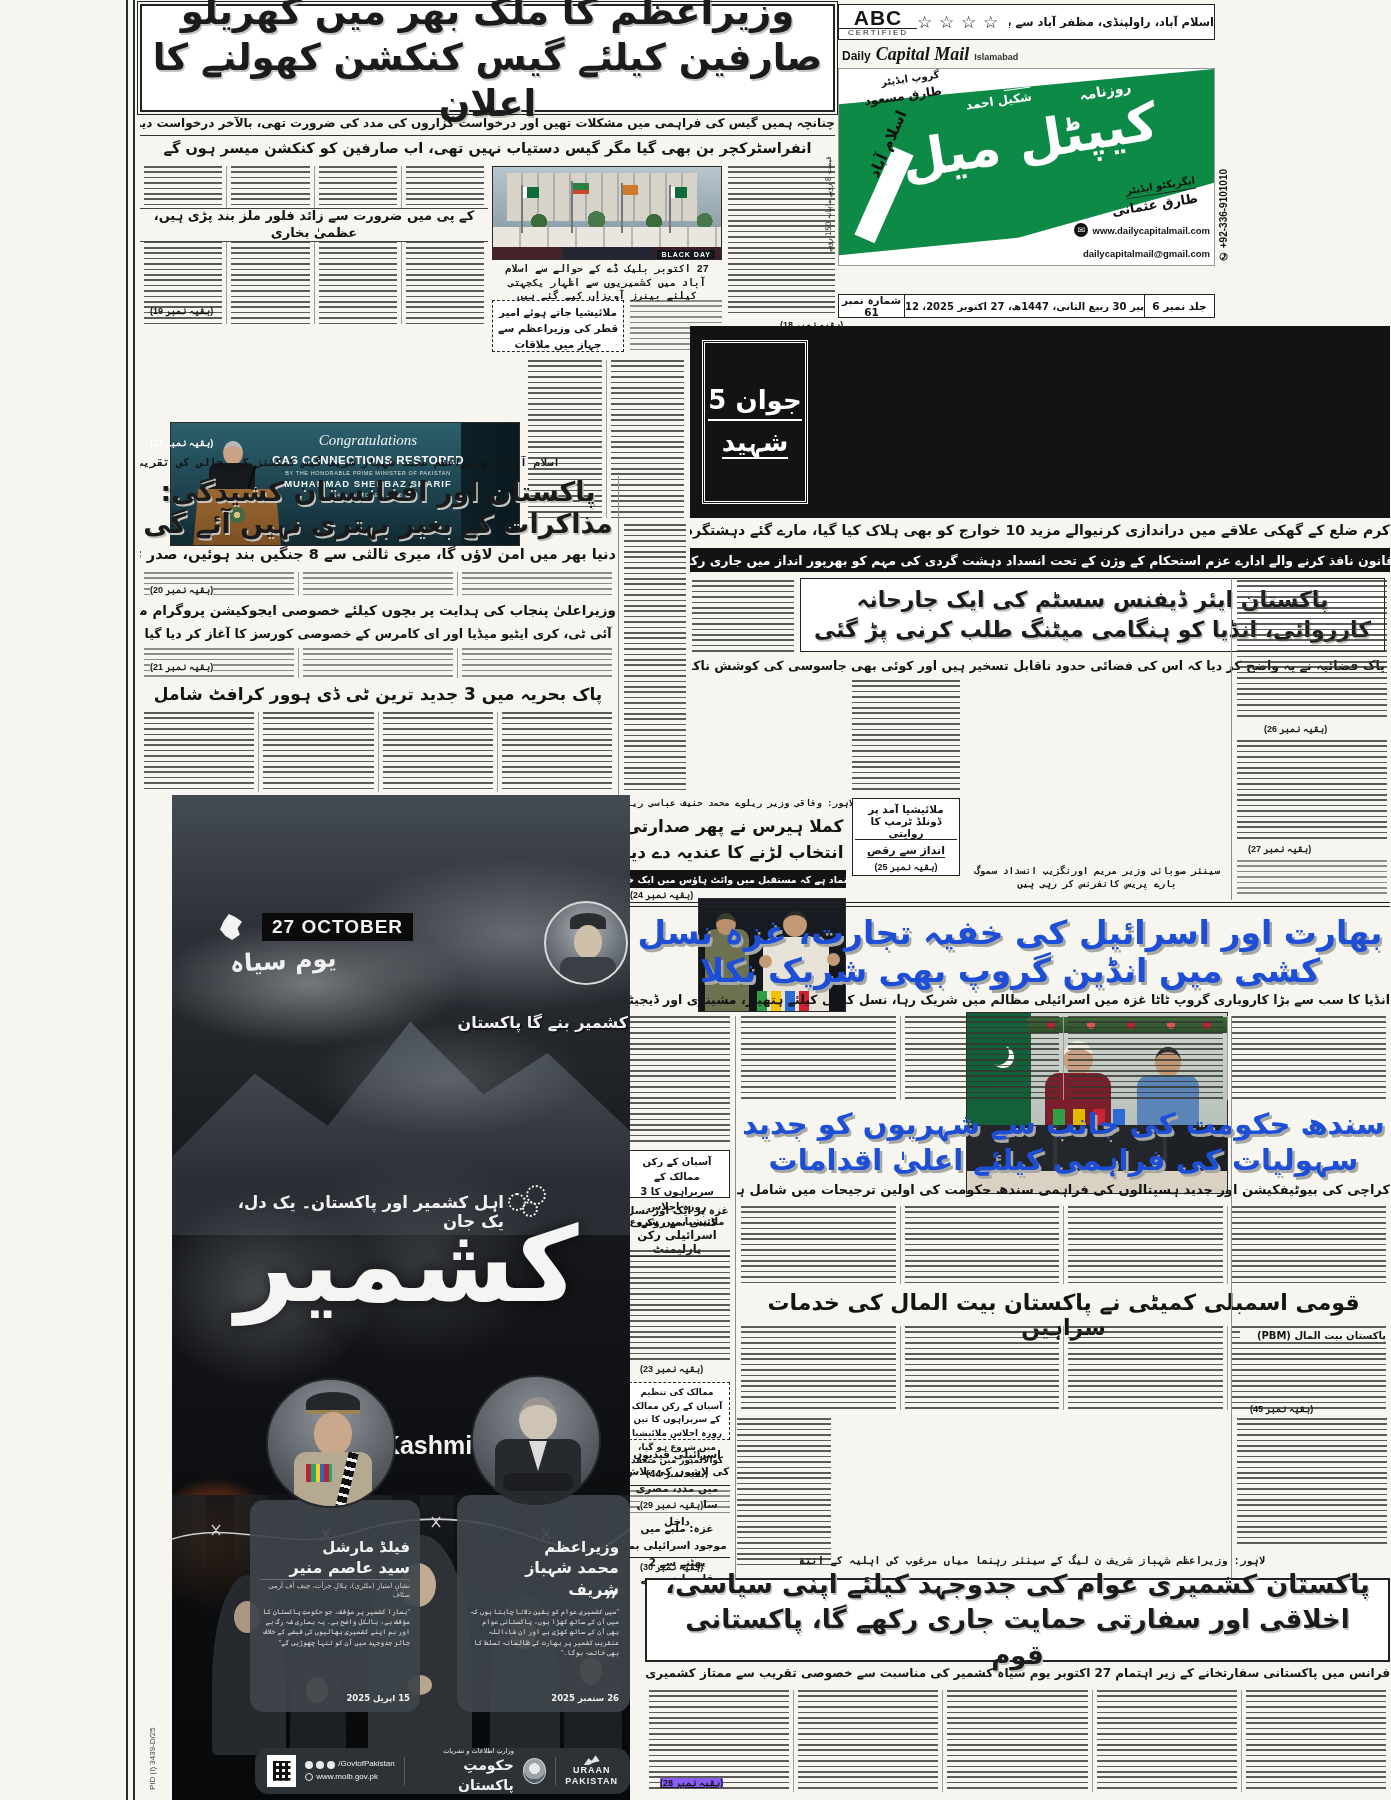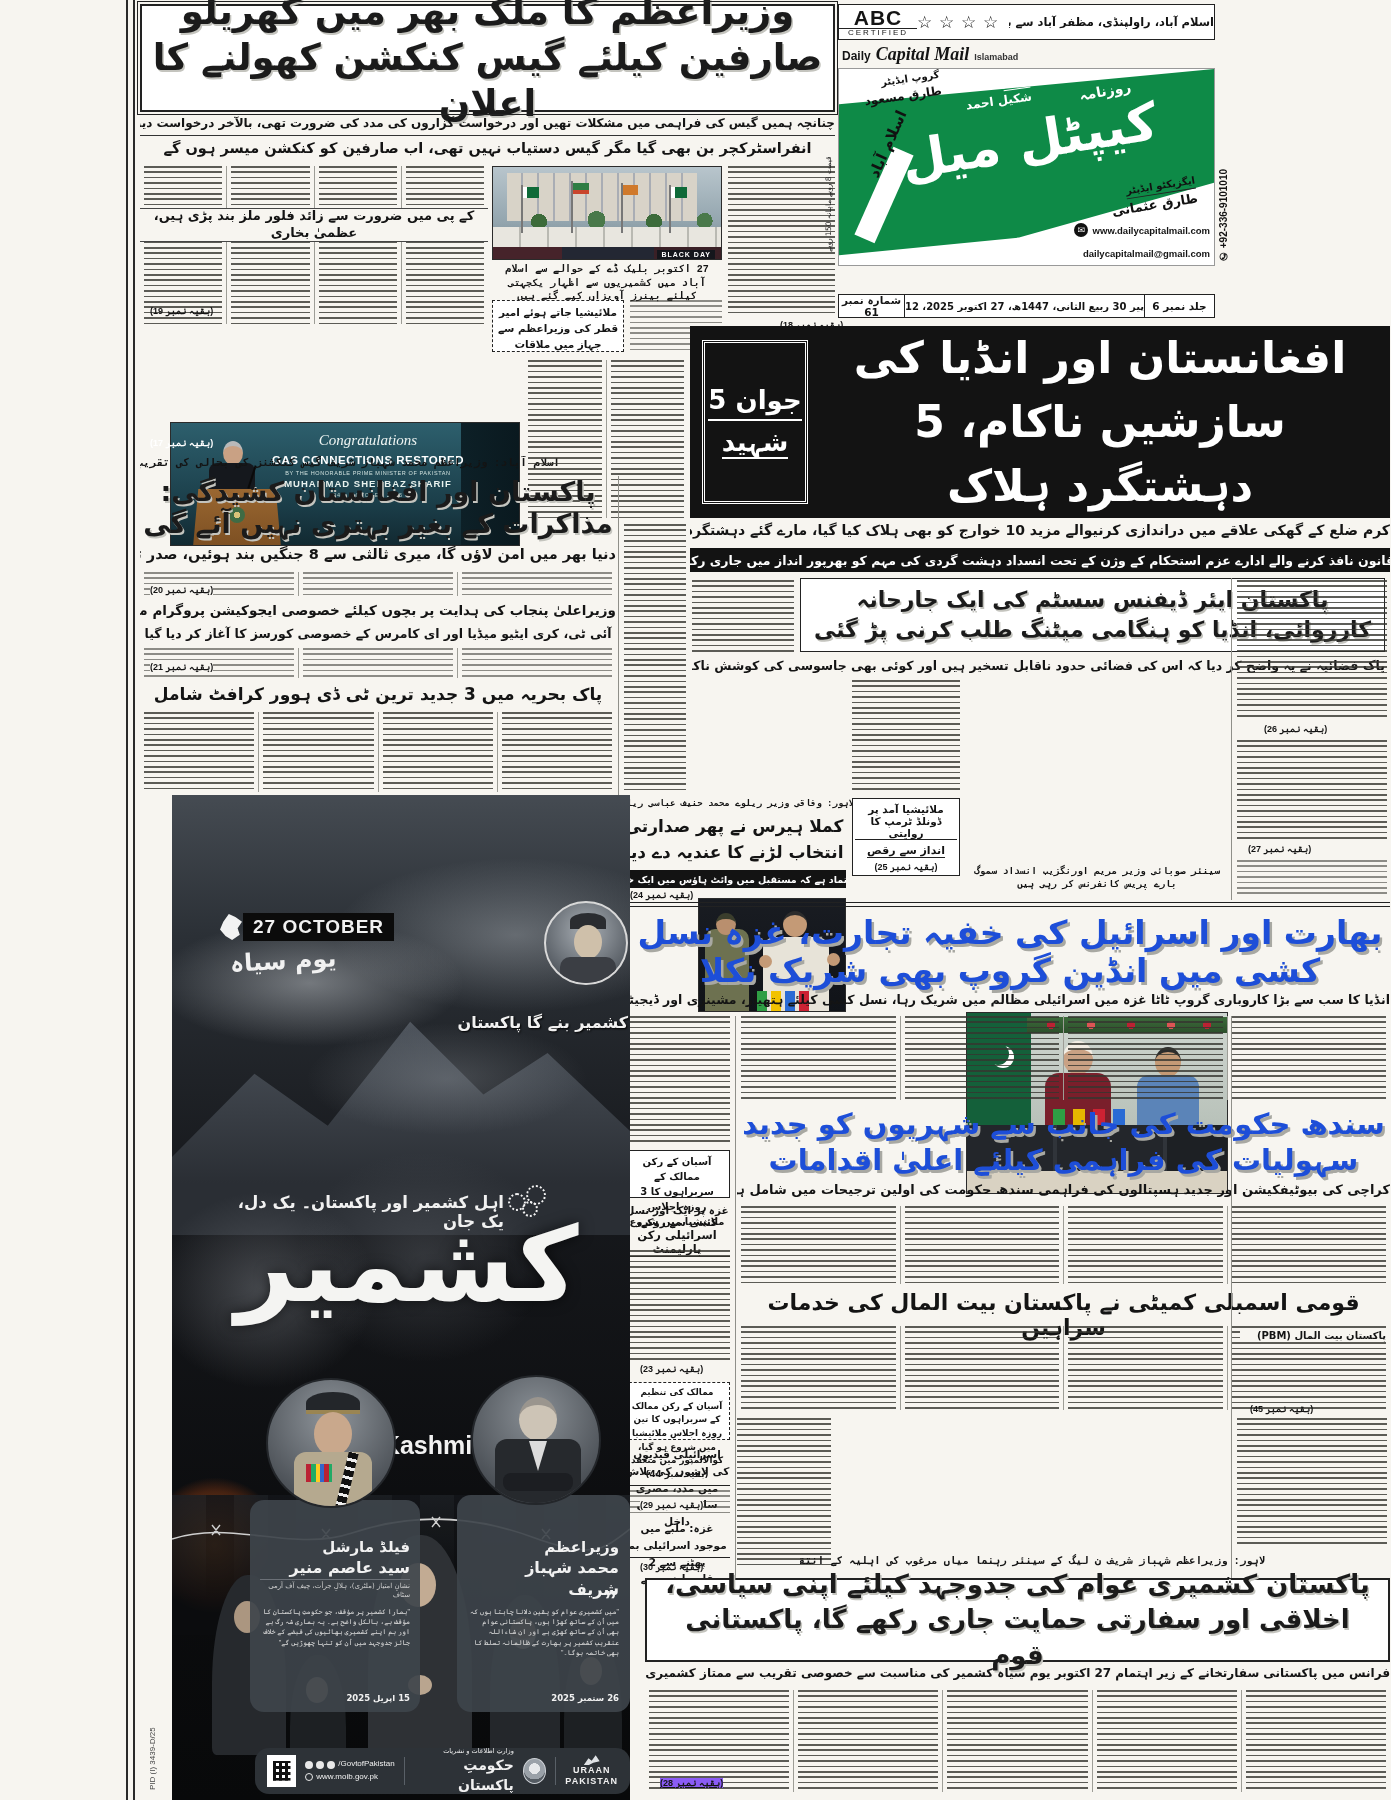--- a/index.html
+++ b/index.html
@@ -136,21 +136,20 @@
     <div class="urdu rtl bold ctr" style="width:66px;font-size:10.5px;border-right:1px solid #222;height:100%;display:flex;align-items:center;justify-content:center;">شمارہ نمبر 61</div>
     <div class="urdu rtl bold ctr" style="flex:1;font-size:10px;white-space:nowrap;overflow:hidden;">پیر 30 ربیع الثانی، 1447ھ، 27 اکتوبر 2025، 12 کاتک 2080 ب</div>
     <div class="urdu rtl bold ctr" style="width:70px;font-size:10.5px;border-left:1px solid #222;height:100%;display:flex;align-items:center;justify-content:center;">جلد نمبر 6</div>
   </div>
 
   <div class="abs" style="left:690px;top:326px;width:700px;height:192px;background:#131313;display:flex;align-items:center;">
     <div class="abs" style="left:12px;top:14px;width:106px;height:164px;border:3px double #fff;color:#fff;display:flex;flex-direction:column;align-items:center;justify-content:center;gap:6px;">
       <div class="urdu bold" style="font-size:26px;border-bottom:2px solid #fff;padding-bottom:4px;">5 جوان</div>
       <div class="urdu bold" style="font-size:26px;border-bottom:2px solid #fff;">شہید</div>
     </div>
-    <div class="urdu rtl ctr" style="position:absolute;left:130px;right:10px;color:#fff;font-weight:bold;font-size:44px;line-height:1.45;">افغانستان اور انڈیا کی سازشیں ناکام، 5 دہشتگرد ہلاک</div>
   </div>
   <div class="abs urdu rtl ctr bold" style="left:690px;top:522px;width:700px;height:22px;font-size:14px;white-space:nowrap;overflow:hidden;">کرم ضلع کے گھکی علاقے میں دراندازی کرنیوالے مزید 10 خوارج کو بھی ہلاک کیا گیا، مارے گئے دہشتگردوں سے بڑی مقدار میں اسلحہ برآمد</div>
   <div class="abs revbar urdu" style="left:690px;top:548px;width:700px;height:24px;font-size:12.5px;white-space:nowrap;overflow:hidden;">سیکیورٹی فورسز اور قانون نافذ کرنے والے ادارے عزم استحکام کے وژن کے تحت انسداد دہشت گردی کی مہم کو بھرپور انداز میں جاری رکھیں گے، آئی ایس پی آر</div>
 
   <div class="abs photo" style="left:170px;top:328px;width:350px;height:124px;background:linear-gradient(180deg,#2d5f6d,#1a3c47 70%,#122931);">
     <div class="abs" style="right:0;top:0;width:58px;height:124px;background:linear-gradient(90deg,#0d2027,#0a191f);"></div>
     <div class="abs" style="left:92px;top:6px;width:210px;text-align:center;color:#eef4f2;line-height:1.5;">
       <div style="font-family:'Liberation Serif',serif;font-style:italic;font-size:15px;">Congratulations</div>
       <div style="font-size:11.5px;font-weight:900;letter-spacing:.5px;color:#fff;">GAS CONNECTIONS RESTORED</div>
       <div style="font-size:5.5px;letter-spacing:.6px;color:#cfe0dd;">BY THE HONORABLE PRIME MINISTER OF PAKISTAN</div>
@@ -346,21 +345,21 @@
     <div class="abs figure" style="left:118px;top:860px;width:56px;height:120px;background:#1d2023;"></div>
     <div class="abs circle" style="left:134px;top:882px;width:22px;height:26px;background:#b9a58f;"></div>
     <div class="abs figure" style="left:196px;top:740px;width:104px;height:230px;background:#2e3135;"></div>
     <div class="abs circle" style="left:228px;top:768px;width:36px;height:44px;background:#c2ab93;"></div>
     <div class="abs circle" style="left:236px;top:880px;width:24px;height:20px;background:#b9a58f;"></div>
     <div class="abs figure" style="left:318px;top:800px;width:70px;height:170px;background:#24272b;"></div>
     <div class="abs circle" style="left:338px;top:822px;width:26px;height:32px;background:#a79279;border-bottom:10px solid #cfc8bc;"></div>
     <div class="abs figure" style="left:392px;top:840px;width:58px;height:140px;background:#1d2023;"></div>
     <div class="abs circle" style="left:408px;top:862px;width:22px;height:28px;background:#b9a58f;"></div>
 
-    <div class="abs" style="left:48px;top:118px;display:flex;align-items:center;gap:1px;">
+    <div class="abs" style="left:48px;top:118px;display:flex;align-items:center;gap:20px;">
       <span style="width:22px;height:26px;background:#f2f2f2;display:inline-block;clip-path:polygon(40% 0,70% 12%,100% 30%,80% 55%,90% 80%,55% 100%,25% 85%,0 60%,15% 30%);"></span>
       <span class="adtxt" style="background:#0b0b0b;padding:3px 10px;font-size:19px;font-weight:900;letter-spacing:1px;">27 OCTOBER</span>
     </div>
     <div class="abs urdu adtxt" style="left:58px;top:152px;font-size:24px;font-weight:bold;transform:rotate(-3deg);">یوم سیاہ</div>
 
     <div class="abs circle" style="left:372px;top:106px;width:84px;height:84px;background:radial-gradient(circle at 50% 35%,#a9afb5,#5b6168 70%,#34383d);border:2px solid #d8d8d8;overflow:hidden;">
       <div class="abs" style="left:24px;top:10px;width:36px;height:16px;background:#2a2c30;border-radius:50% 50% 0 0;"></div>
       <div class="abs circle" style="left:28px;top:22px;width:28px;height:34px;background:#cfc0aa;"></div>
       <div class="abs" style="left:14px;top:54px;width:56px;height:30px;background:#3b3e44;border-radius:10px 10px 0 0;"></div>
     </div>

